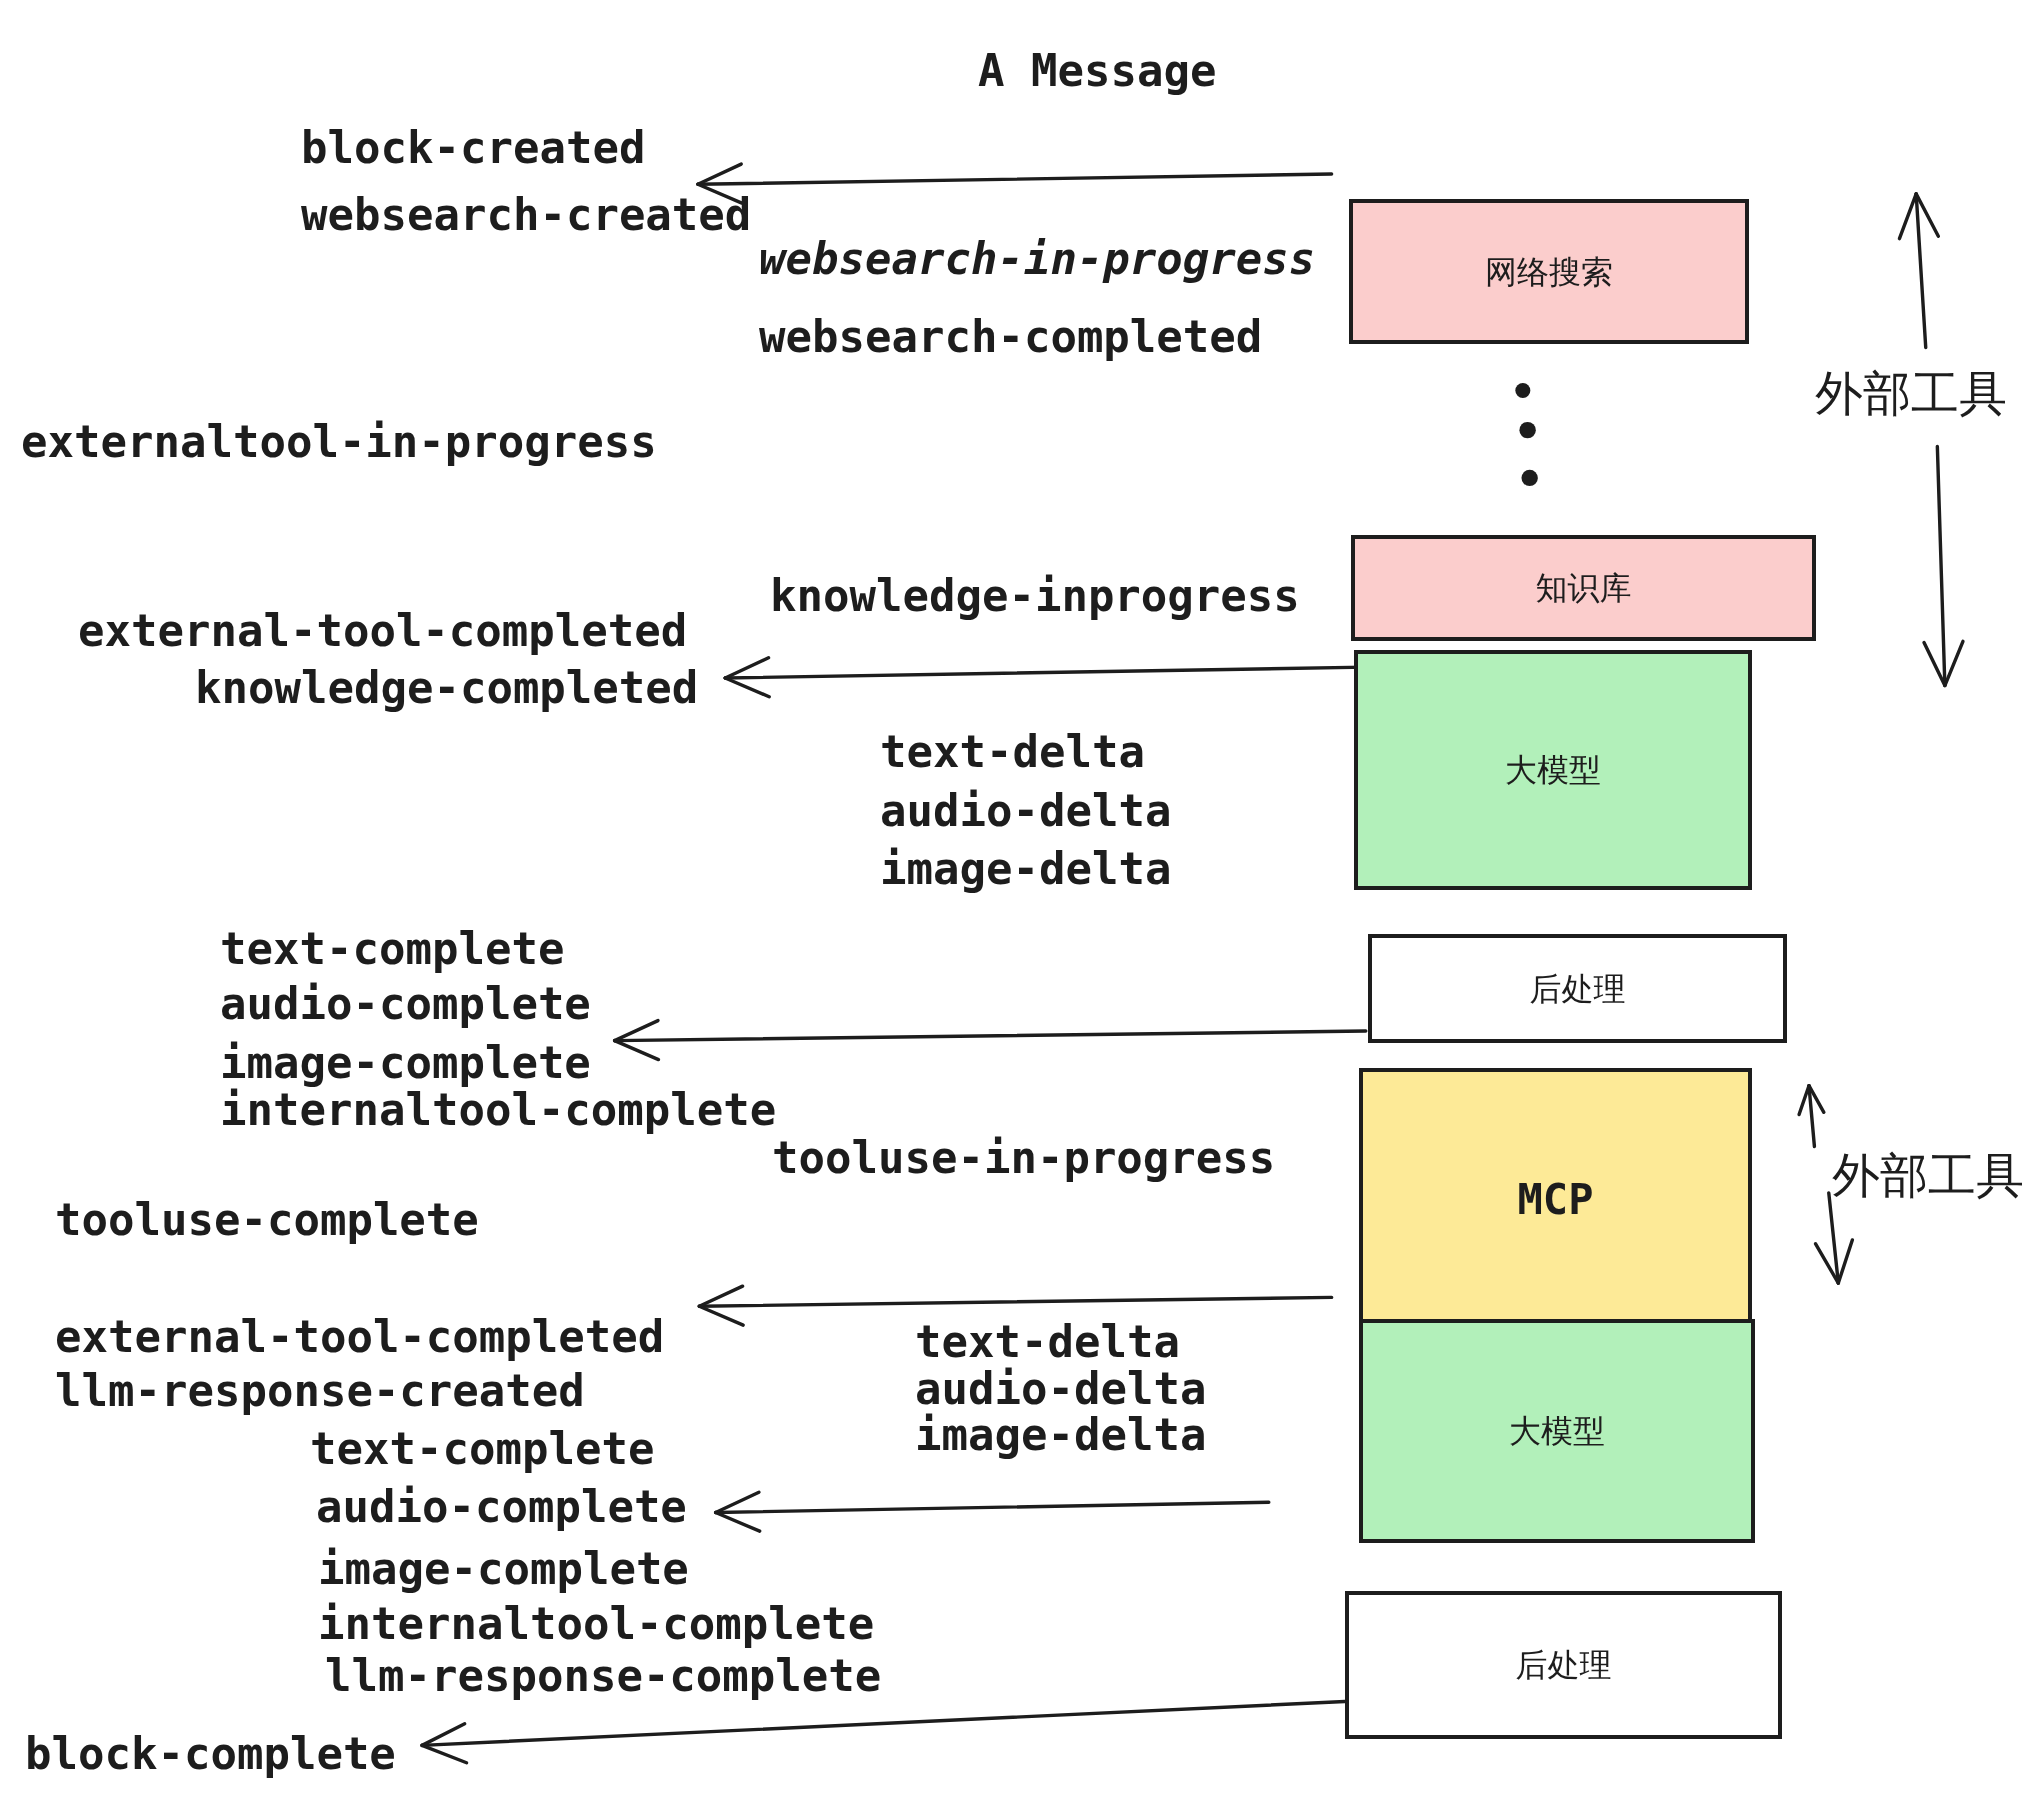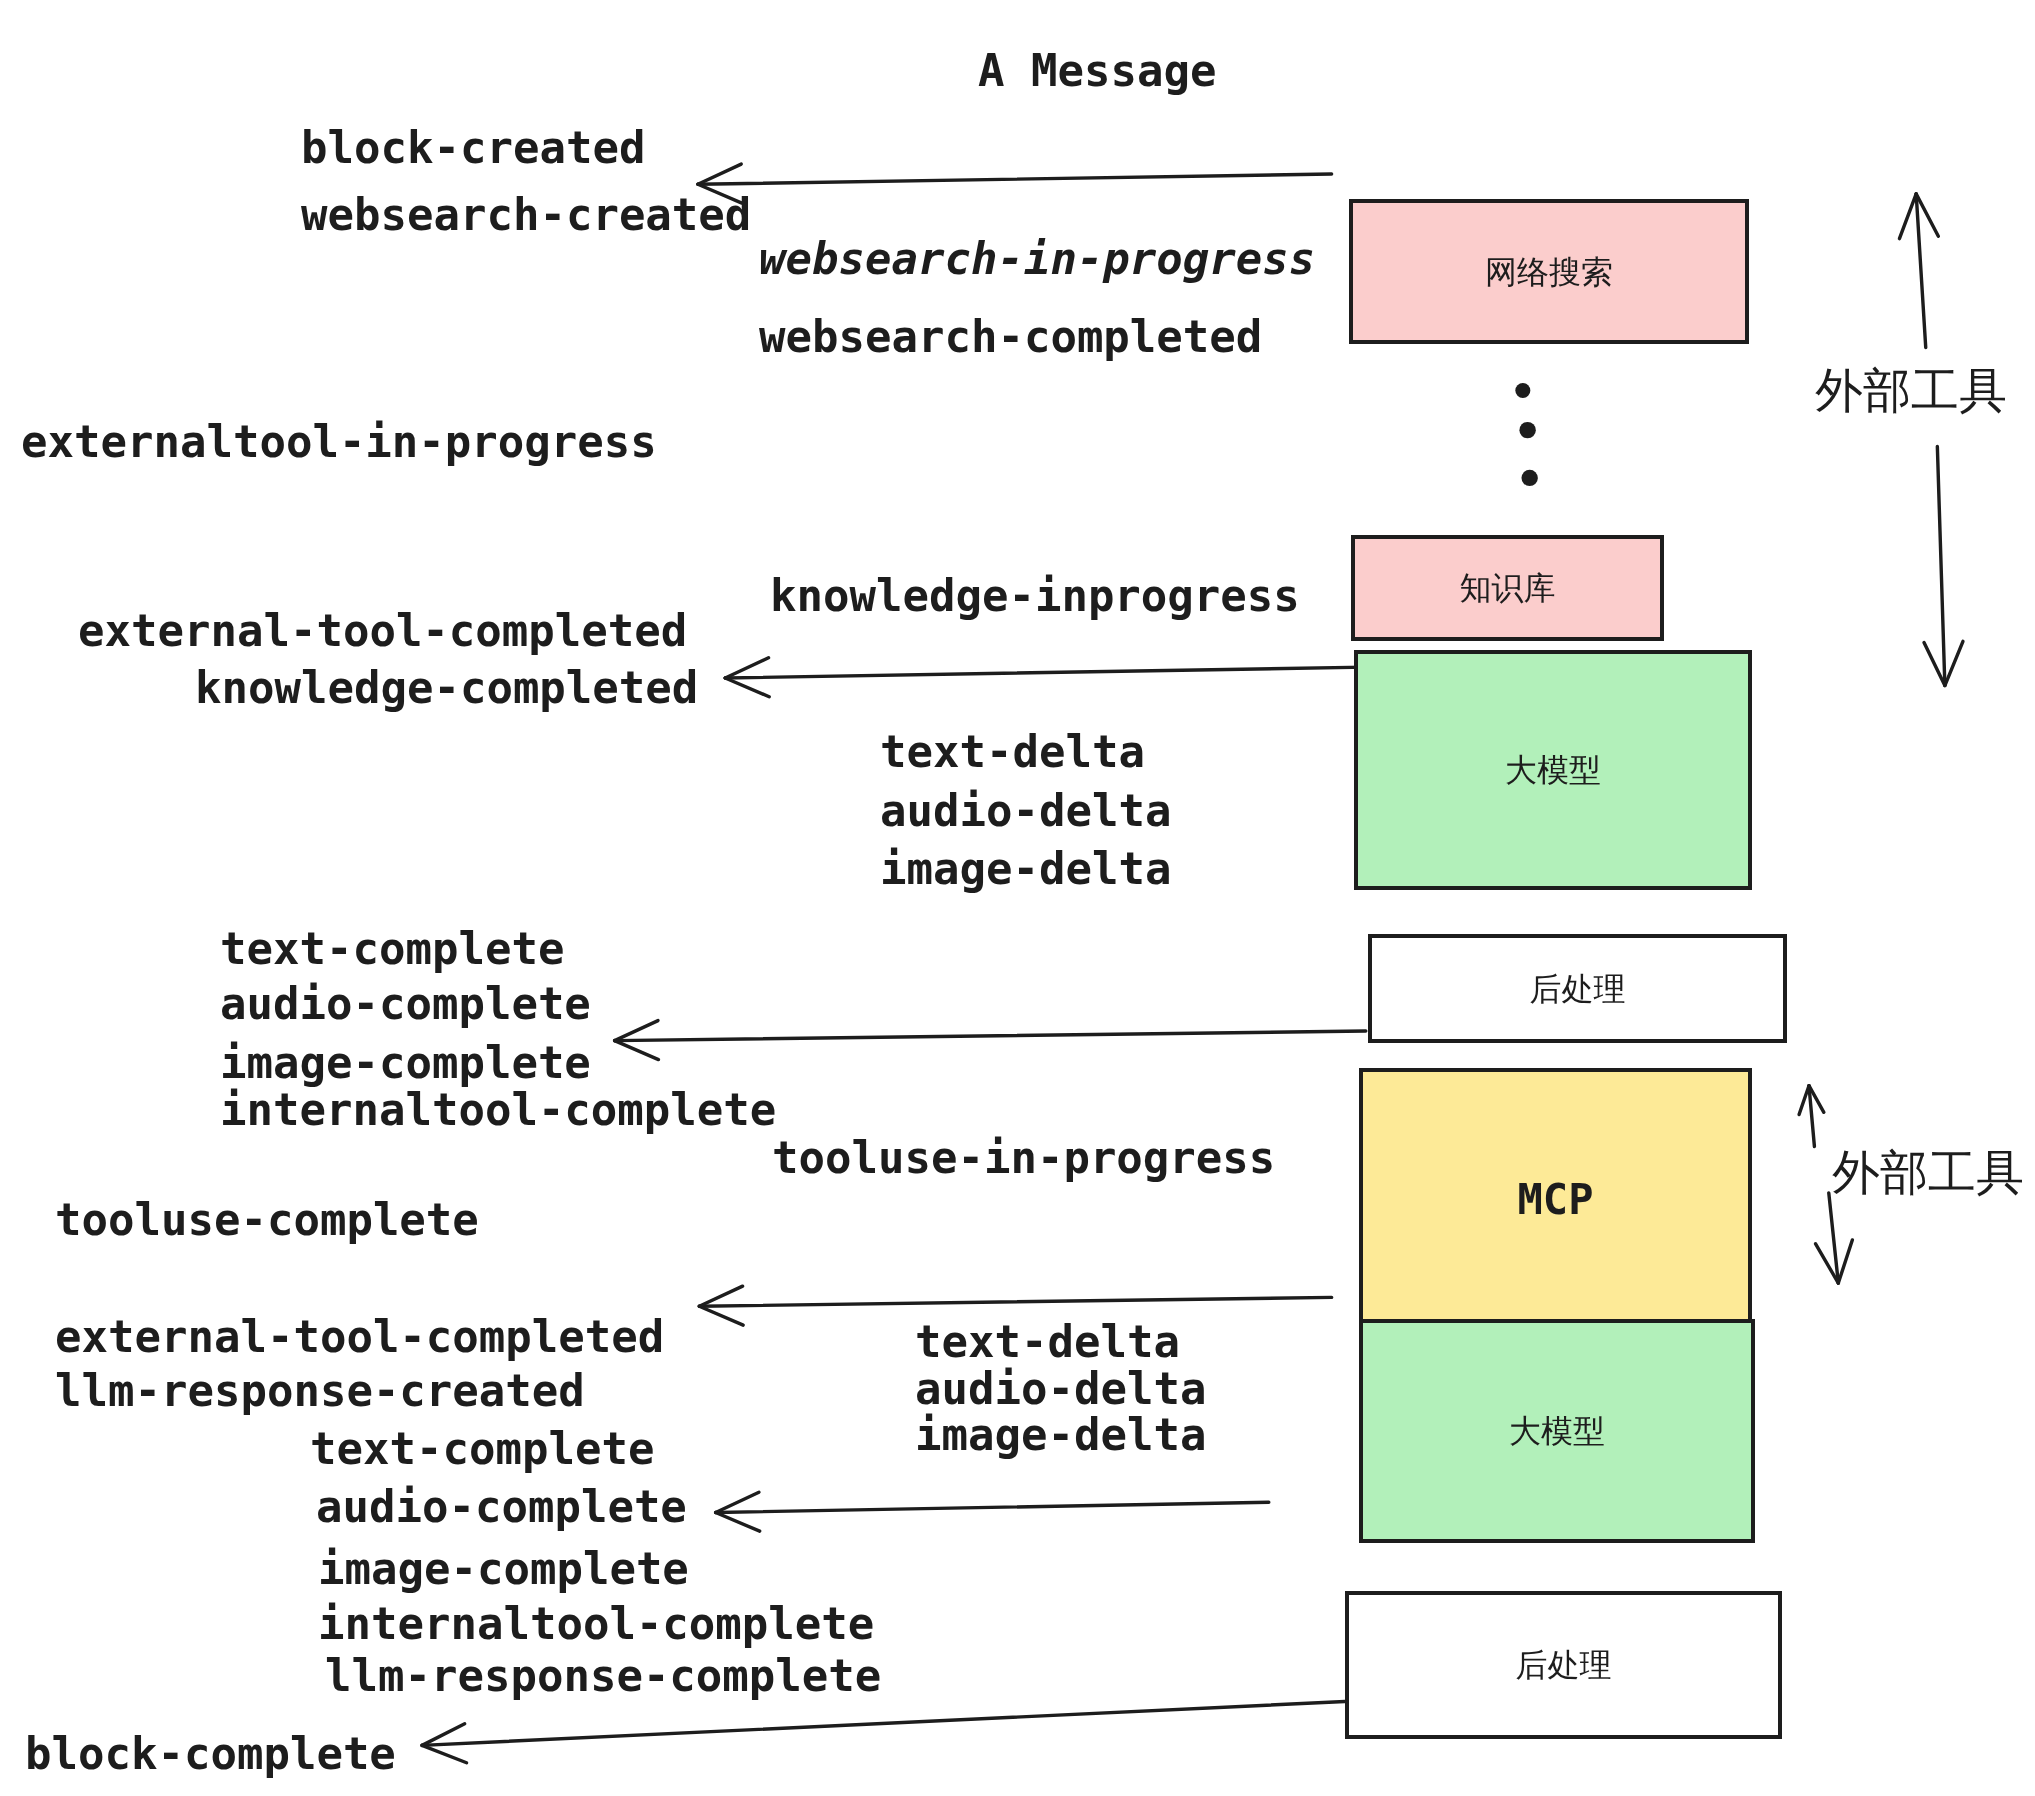--- a/index.html
+++ b/index.html
@@ -41,21 +41,21 @@
     color:#1d1d1d;
     white-space:nowrap;
   }
   .flow-box.mono-label .box-label{
     font-family:"DejaVu Sans Mono", monospace;
     font-weight:700;
     font-size:42px;
   }
   .side-label{
     position:absolute;
-    font-family:Liberation Mono, monospace;
+    font-family:Liberation Sans, sans-serif;
     font-size:48px;
     line-height:1;
     white-space:nowrap;
     color:#1d1d1d;
     text-align:right;
   }
   svg.arrows-layer{
     position:absolute;
     left:0;top:0;
     width:2035px;height:1796px;
@@ -121,21 +121,21 @@
       <g>
         <circle cx="2230" cy="525" r="11" fill="#1d1d1d"></circle>
         <circle cx="2237" cy="583" r="12" fill="#1d1d1d"></circle>
         <circle cx="2240" cy="653" r="12" fill="#1d1d1d"></circle>
       </g>
     </svg>
   <div id="boxes-root">
       <div class="flow-box" style="left: 1349px; top: 167px; width: 400px; height: 145px; background: rgb(251, 205, 204);">
         <span class="box-label">网络搜索</span>
       </div>
-      <div class="flow-box" style="left: 1351px; top: 503px; width: 313px; height: 106px; background: rgb(251, 205, 204);">
+      <div class="flow-box" style="left: 1351px; top: 503px; width: 465px; height: 106px; background: rgb(251, 205, 204);">
         <span class="box-label">知识库</span>
       </div>
       <div class="flow-box" style="left: 1354px; top: 618px; width: 398px; height: 240px; background: rgb(178, 240, 186);">
         <span class="box-label">大模型</span>
       </div>
       <div class="flow-box" style="left: 1368px; top: 902px; width: 419px; height: 109px; background: rgb(255, 255, 255);">
         <span class="box-label">后处理</span>
       </div>
       <div class="flow-box mono-label" style="left: 1359px; top: 1036px; width: 393px; height: 263px; background: rgb(253, 234, 151);">
         <span class="box-label">MCP</span>

